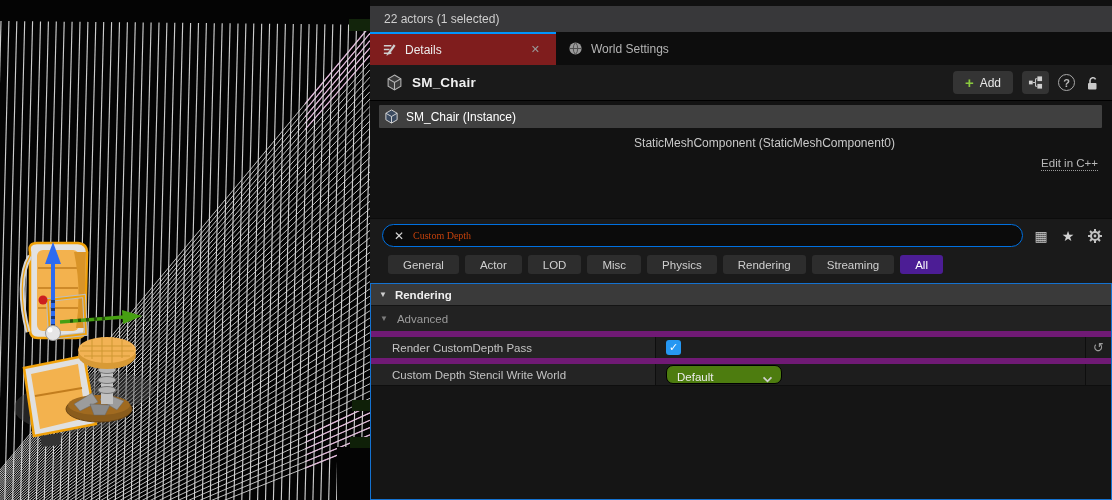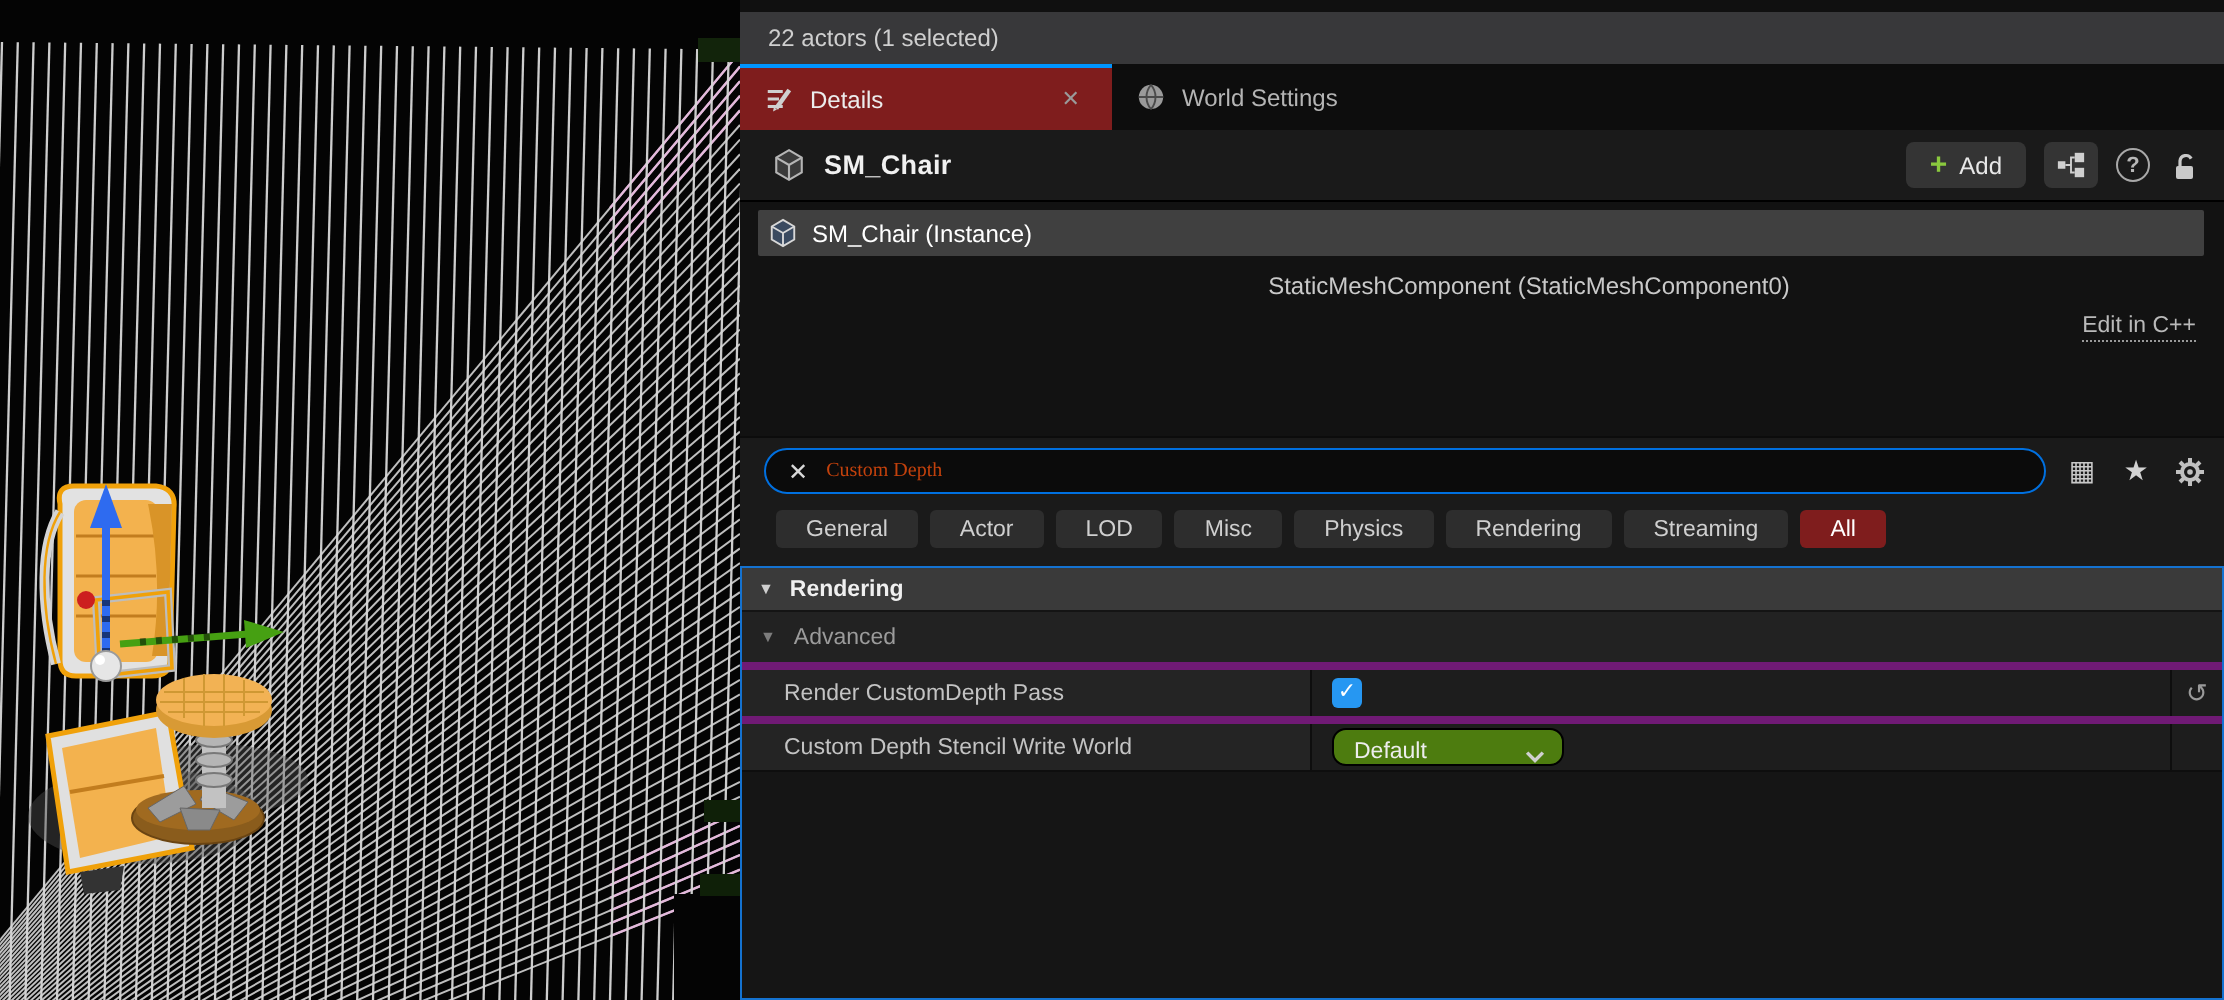--- a/index.html
+++ b/index.html
@@ -42,31 +42,31 @@
 
   .search-row { height:34px; background:#1a1a1a; display:flex; align-items:center; padding:0 8px 0 12px; gap:9px; border-top:1px solid #0c0c0c; }
   .search-pill { flex:1; max-width:642px; height:23px; border:1.5px solid #0070e0; background:#0b0b0b; border-radius:12px; display:flex; align-items:center; }
   .search-clear { color:#d8d8d8; font-size:12px; margin:0 9px 0 11px; cursor:pointer; }
   .search-input { flex:1; background:transparent; border:none; outline:none; color:#c2410c; font-size:10px; font-family:Liberation Serif, serif; }
   .mini-icon { color:#c9c9c9; font-size:14px; width:18px; text-align:center; cursor:pointer; }
   .mini-icon.star { font-size:14px; color:#d2d2d2; }
 
   .filter-row { height:31px; background:#1a1a1a; display:flex; align-items:flex-start; gap:6px; padding:3px 10px 0 18px; }
   .filter-btn { background:#2d2d2d; border:none; border-radius:3px; height:19px; padding:0 15px; color:#cfcfcf; font-size:11.5px; cursor:pointer; font-family:inherit; }
-  .filter-btn.active { background:#7f1d1d; color:#fff; }
+  .filter-btn.active { background:#4c1d95; color:#fff; }
 
   .section { flex:1; border:1.5px solid #1472d0; background:#151515; display:flex; flex-direction:column; overflow:hidden; }
   .cat-header { height:21px; background:#3a3a3a; display:flex; align-items:center; padding-left:8px; gap:8px; }
   .cat-caret { color:#cfcfcf; font-size:8px; }
   .cat-title { font-size:11.5px; font-weight:bold; color:#efefef; }
   .adv-row { height:26px; background:#222; border-top:1px solid #141414; display:flex; align-items:center; padding-left:9px; gap:9px; }
   .adv-caret { color:#7d7d7d; font-size:8px; }
   .adv-title { font-size:11.5px; color:#9b9b9b; }
 
-  .prop-row { height:27px; display:grid; grid-template-columns:284px 1px 1fr 25px; border-top:4px solid #701a75; }
+  .prop-row { height:27px; display:grid; grid-template-columns:284px 1px 1fr 25px; border-top:6px solid #701a75; }
   .prop-name { background:#242424; display:flex; align-items:center; padding-left:21px; color:#c3c3c3; font-size:11.5px; }
   .vdiv { background:#0e0e0e; }
   .prop-value { background:#1d1d1d; display:flex; align-items:center; padding-left:10px; border-right:1px solid #0e0e0e; }
   .prop-reset { background:#1d1d1d; display:flex; align-items:center; justify-content:center; }
   .undo-icon { color:#9a9a9a; font-size:13px; cursor:pointer; }
 
   .checkbox { width:15px; height:15px; background:#2697f2; border-radius:3px; display:flex; align-items:center; justify-content:center; cursor:pointer; }
   .checkbox span { color:#fff; font-size:11px; font-weight:bold; line-height:1; }
   .num-input { width:120px; height:19px; background:#050505; border:1px solid #000; border-radius:7px; color:#ededed; font-size:11.5px; padding-left:10px; font-family:inherit; outline:none; }
   .dropdown { width:116px; height:19px; background:#4d7c0f; border:1px solid #000; border-radius:7px; display:flex; align-items:flex-end; justify-content:space-between; padding:0 8px 0 10px; cursor:pointer; }

